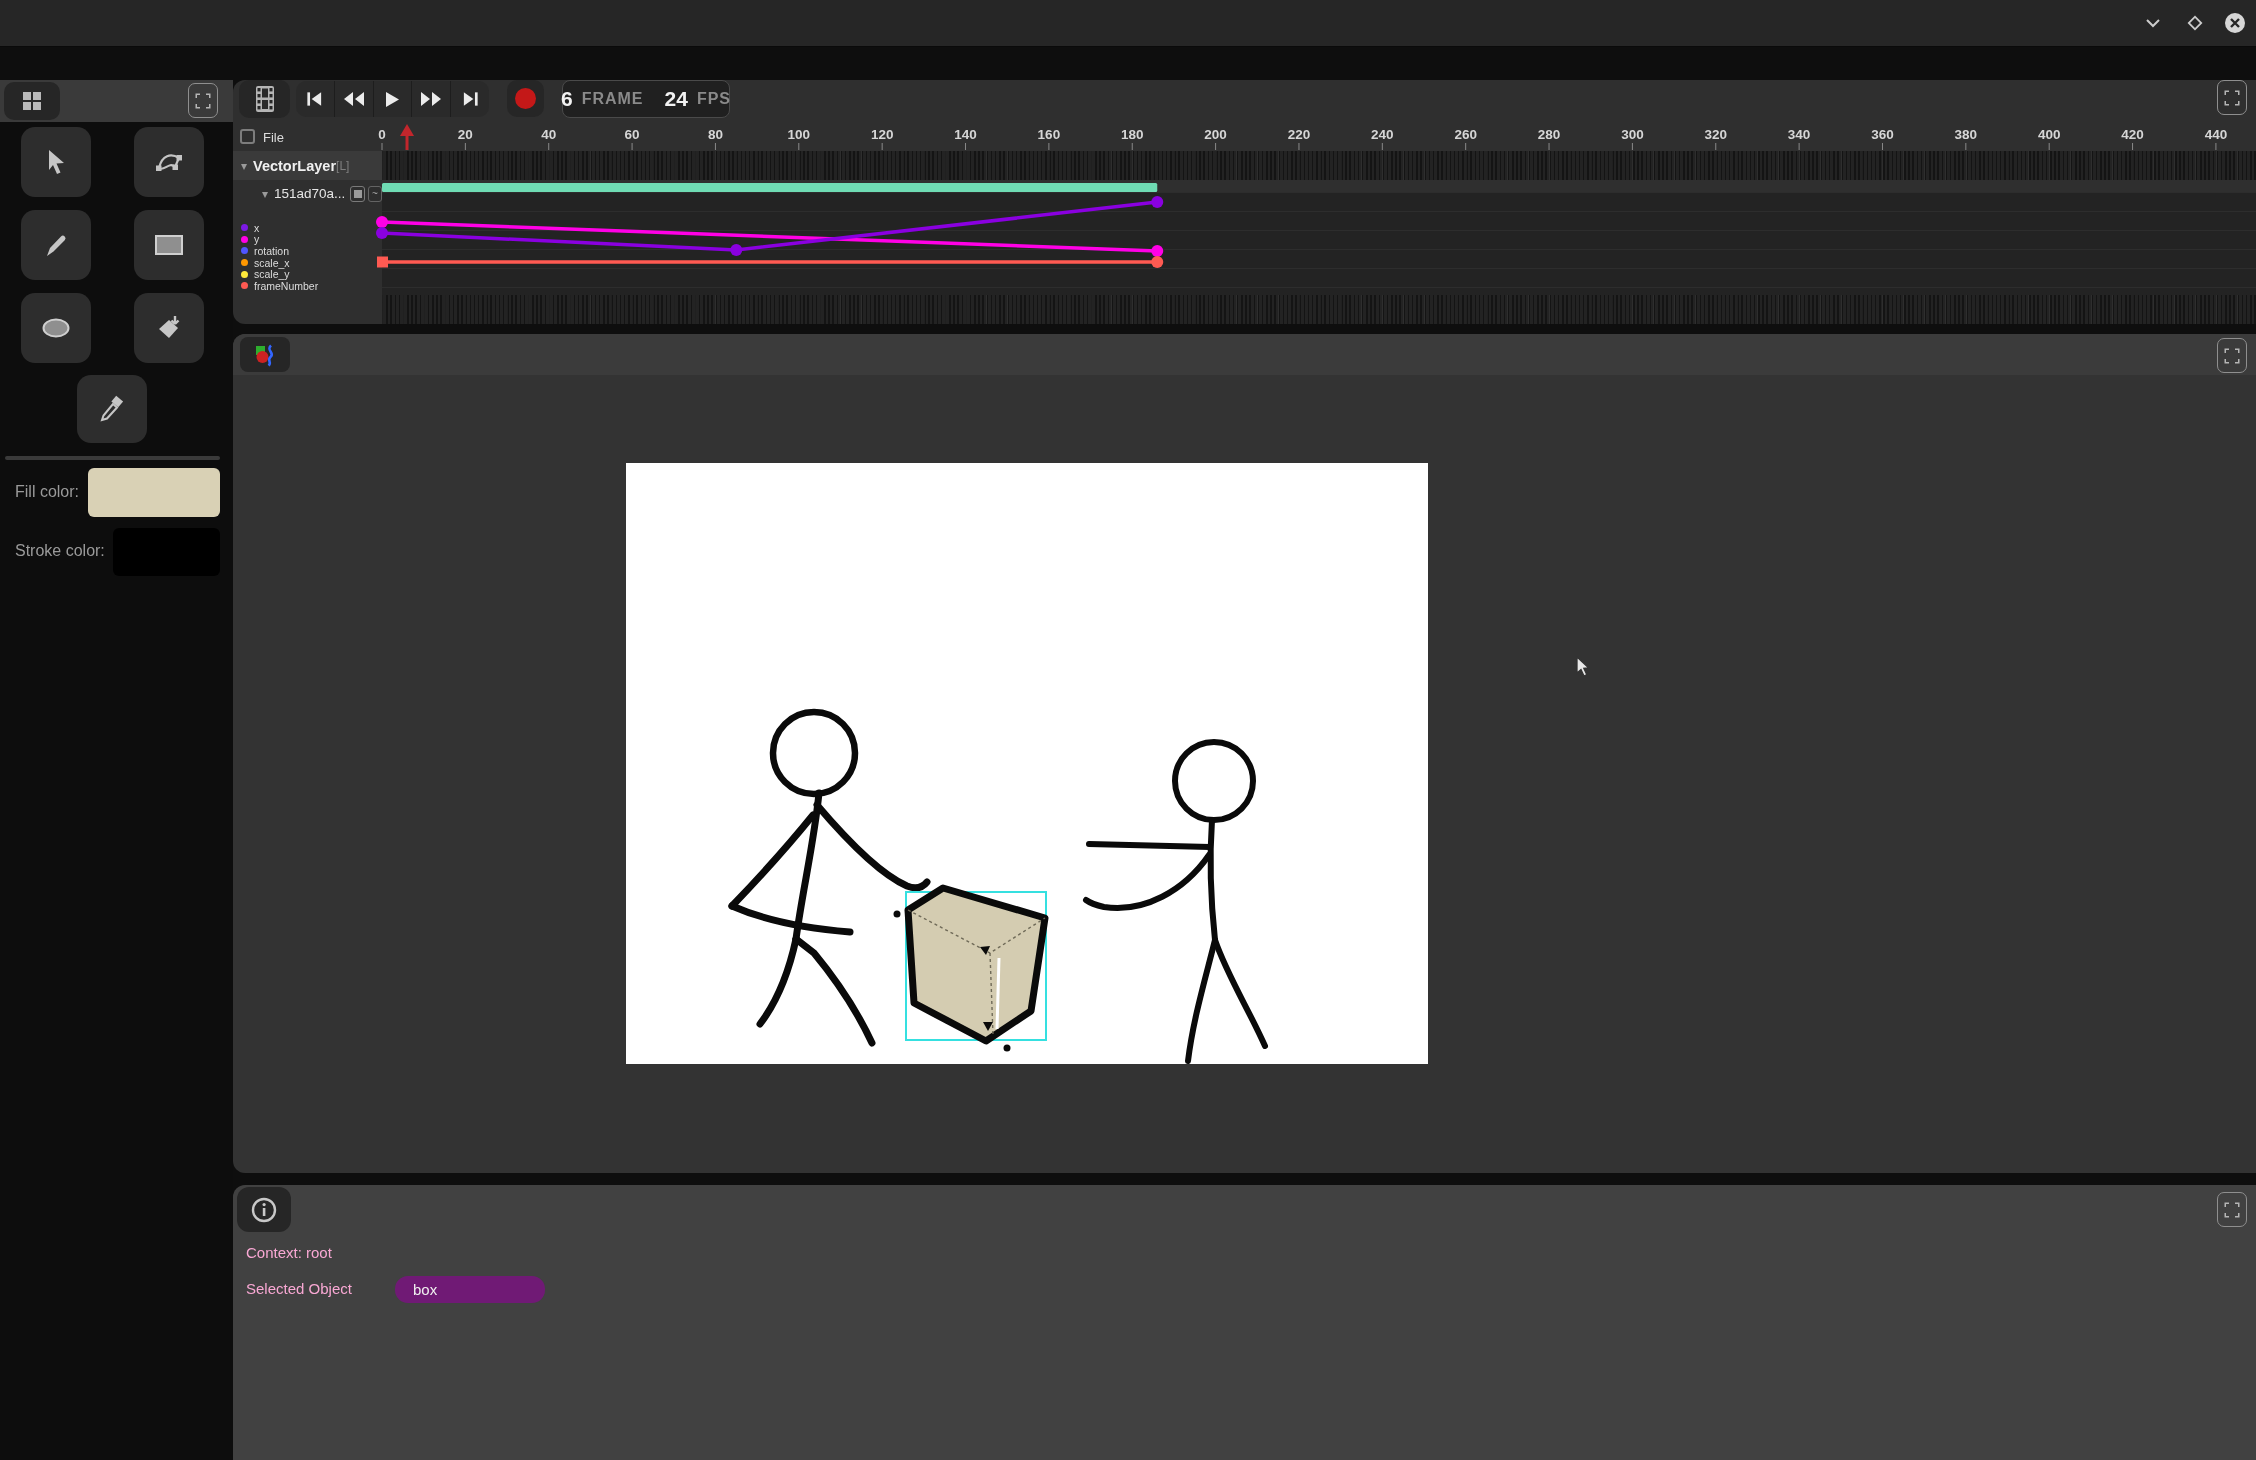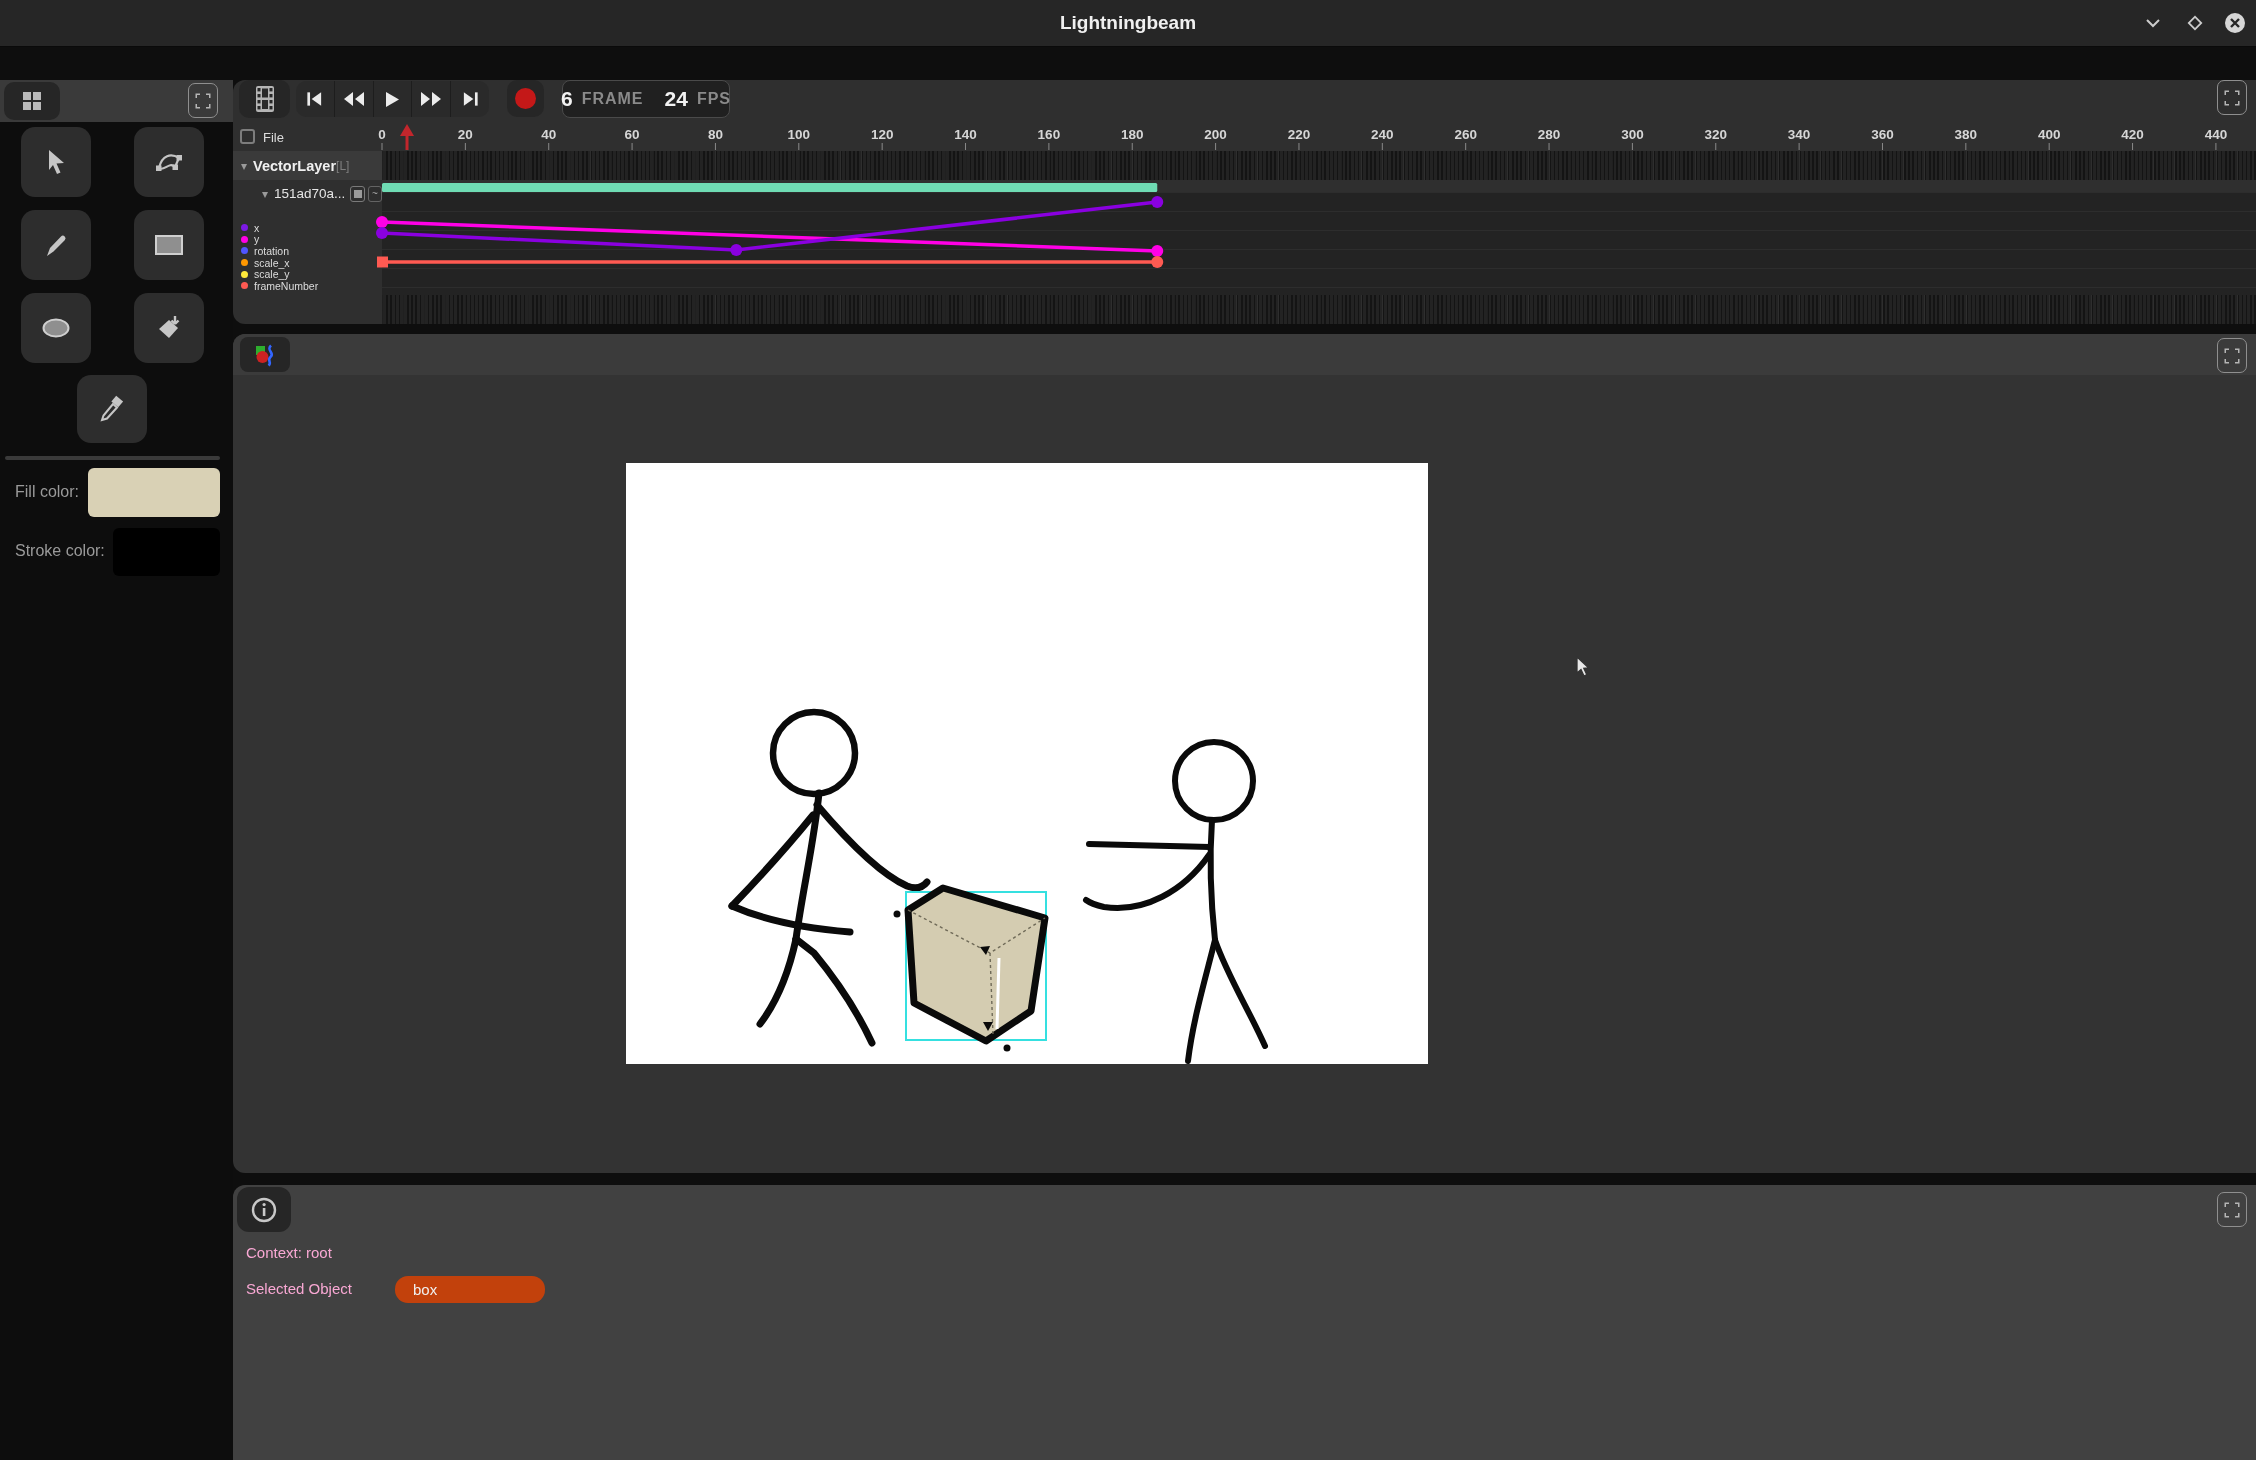--- a/index.html
+++ b/index.html
@@ -49,29 +49,28 @@
   .prop-dot{width:7px;height:7px;border-radius:50%;margin-right:6px;flex:none;}
   .prop-label{font-size:10.5px;color:#dcdcdc;white-space:nowrap;}
   .minibtn{width:16px;height:16px;border:1.5px solid #7a7a7a;border-radius:3px;box-sizing:border-box;display:flex;align-items:center;justify-content:center;background:#2e2e2e;}
 
   
   .cv-panel{left:233px;top:334px;width:2023px;height:839px;background:#333333;border-radius:12px 0 0 12px;}
   .cv-header{left:233px;top:334px;width:2023px;height:41px;background:#3b3b3b;border-radius:12px 0 0 0;}
   .stage{left:626px;top:463px;width:802px;height:601px;background:#ffffff;}
   .bot-panel{left:233px;top:1185px;width:2023px;height:275px;background:#414141;border-radius:12px 0 0 0;}
   .bot-text{font-size:15px;color:#f9a8d4;}
-  .pill{left:395px;top:1276px;width:150px;height:27px;background:#c2410c;border-radius:13px;display:flex;align-items:center;padding-left:18px;box-sizing:border-box;font-size:15px;color:#f0f0f0;}
+  .pill{left:395px;top:1276px;width:150px;height:27px;background:#701a75;border-radius:13px;display:flex;align-items:center;padding-left:18px;box-sizing:border-box;font-size:15px;color:#f0f0f0;}
 </style>
 </head>
 <body>
 
 <div class="app">
 
   <div class="abs titlebar"></div>
-  <div class="abs title">Lightningbeam</div>
   <div class="abs winbtn" style="left:2141px;">
     <svg width="20" height="20" viewBox="0 0 20 20">
         <path d="M4,7 L10,13 L16,7" fill="none" stroke="#cccccc" stroke-width="2"></path>
       </svg>
   </div>
   <div class="abs winbtn" style="left:2183px;">
     <svg width="20" height="20" viewBox="0 0 20 20">
         <rect x="5.6" y="5.6" width="8.8" height="8.8" transform="rotate(45 10 10)" fill="none" stroke="#cccccc" stroke-width="1.8"></rect>
       </svg>
   </div>

